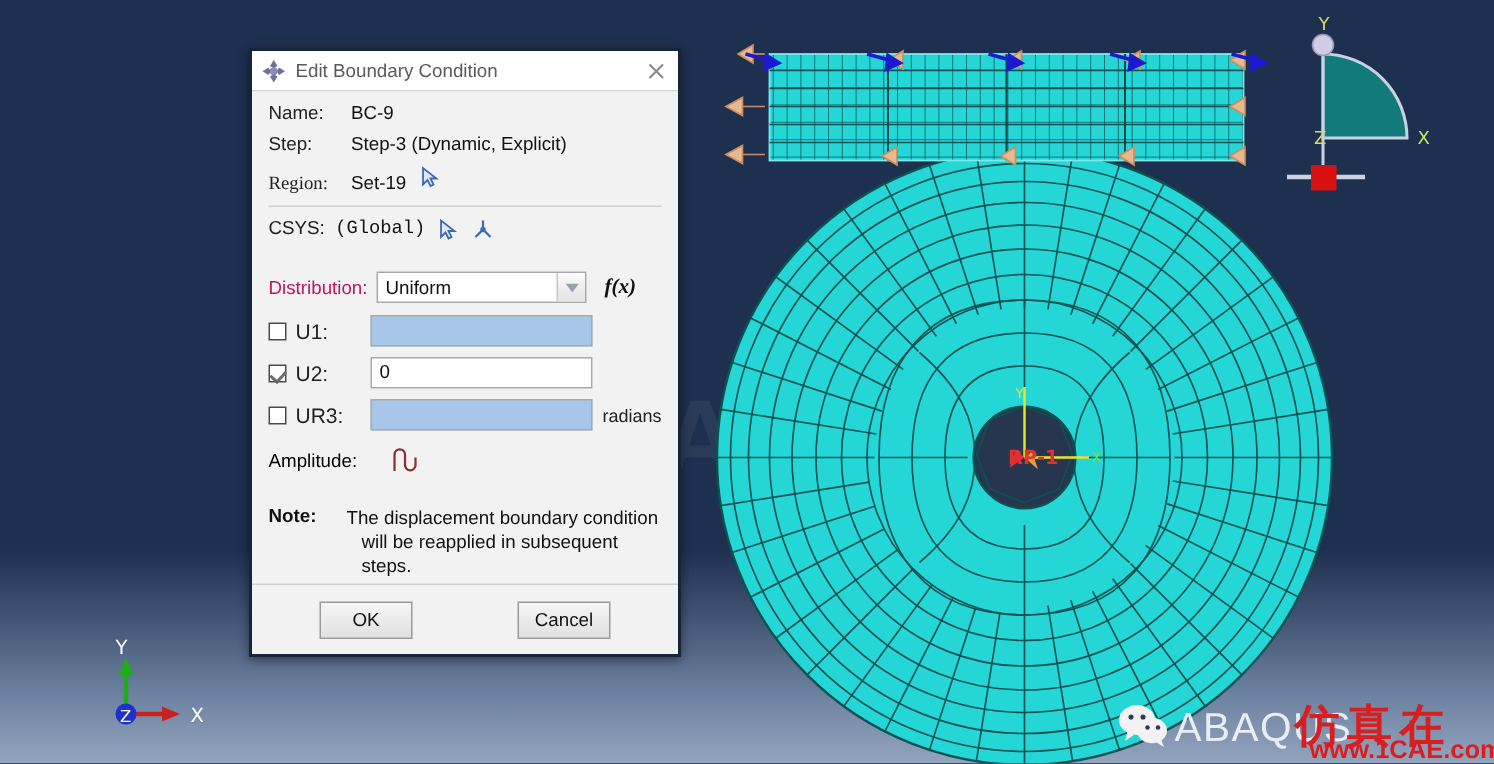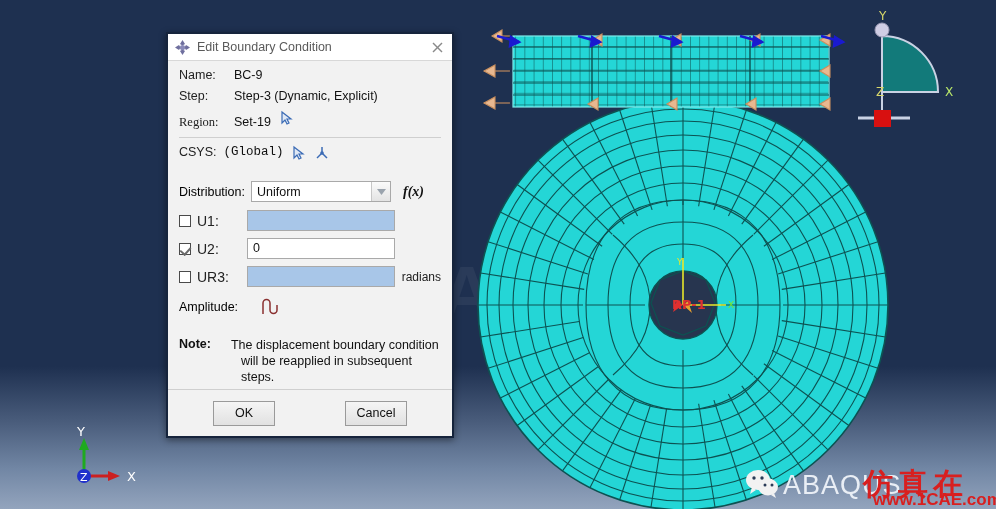--- a/index.html
+++ b/index.html
@@ -59,21 +59,21 @@
   .w-name{width:55px;}
   .w-region{width:55px;font-family:Liberation Serif, serif;}
 
   .hr{height:1px;background:#cfcfcf;margin:7px 0 7px 0;}
 
   .csys-row{display:flex;align-items:flex-start;gap:7px;margin-bottom:20px;}
   .csys-lab{font-size:12.5px;color:#222;font-family:"Liberation Sans",sans-serif;}
   .csys-global{font-size:12.5px;color:#111;font-family:"Liberation Mono",monospace;}
 
   .dist-row{display:flex;align-items:center;margin-bottom:8px;}
-  .dist-lab{font-size:12.5px;color:#000000;width:72px;font-family:"Liberation Sans",sans-serif;}
+  .dist-lab{font-size:12.5px;color:#be185d;width:72px;font-family:"Liberation Sans",sans-serif;}
   .combo{width:140px;height:21px;background:#fff;border:1px solid #a9a9a9;
     display:flex;align-items:center;box-sizing:border-box;position:relative;cursor:pointer;}
   .combo span.cbtext{font-size:12.5px;color:#111;padding-left:5px;
     font-family:"Liberation Sans",sans-serif;white-space:nowrap;overflow:hidden;}
   .combo .cbarrow{position:absolute;right:0;top:0;width:18px;height:19px;
     background:linear-gradient(180deg,#fbfbfb,#e3e3e3);border-left:1px solid #c7c7c7;
     display:flex;align-items:center;justify-content:center;}
   .fx{font-family:"Liberation Serif",serif;font-style:italic;font-size:14px;
     color:#111;margin-left:12px;font-weight:bold;}
 

